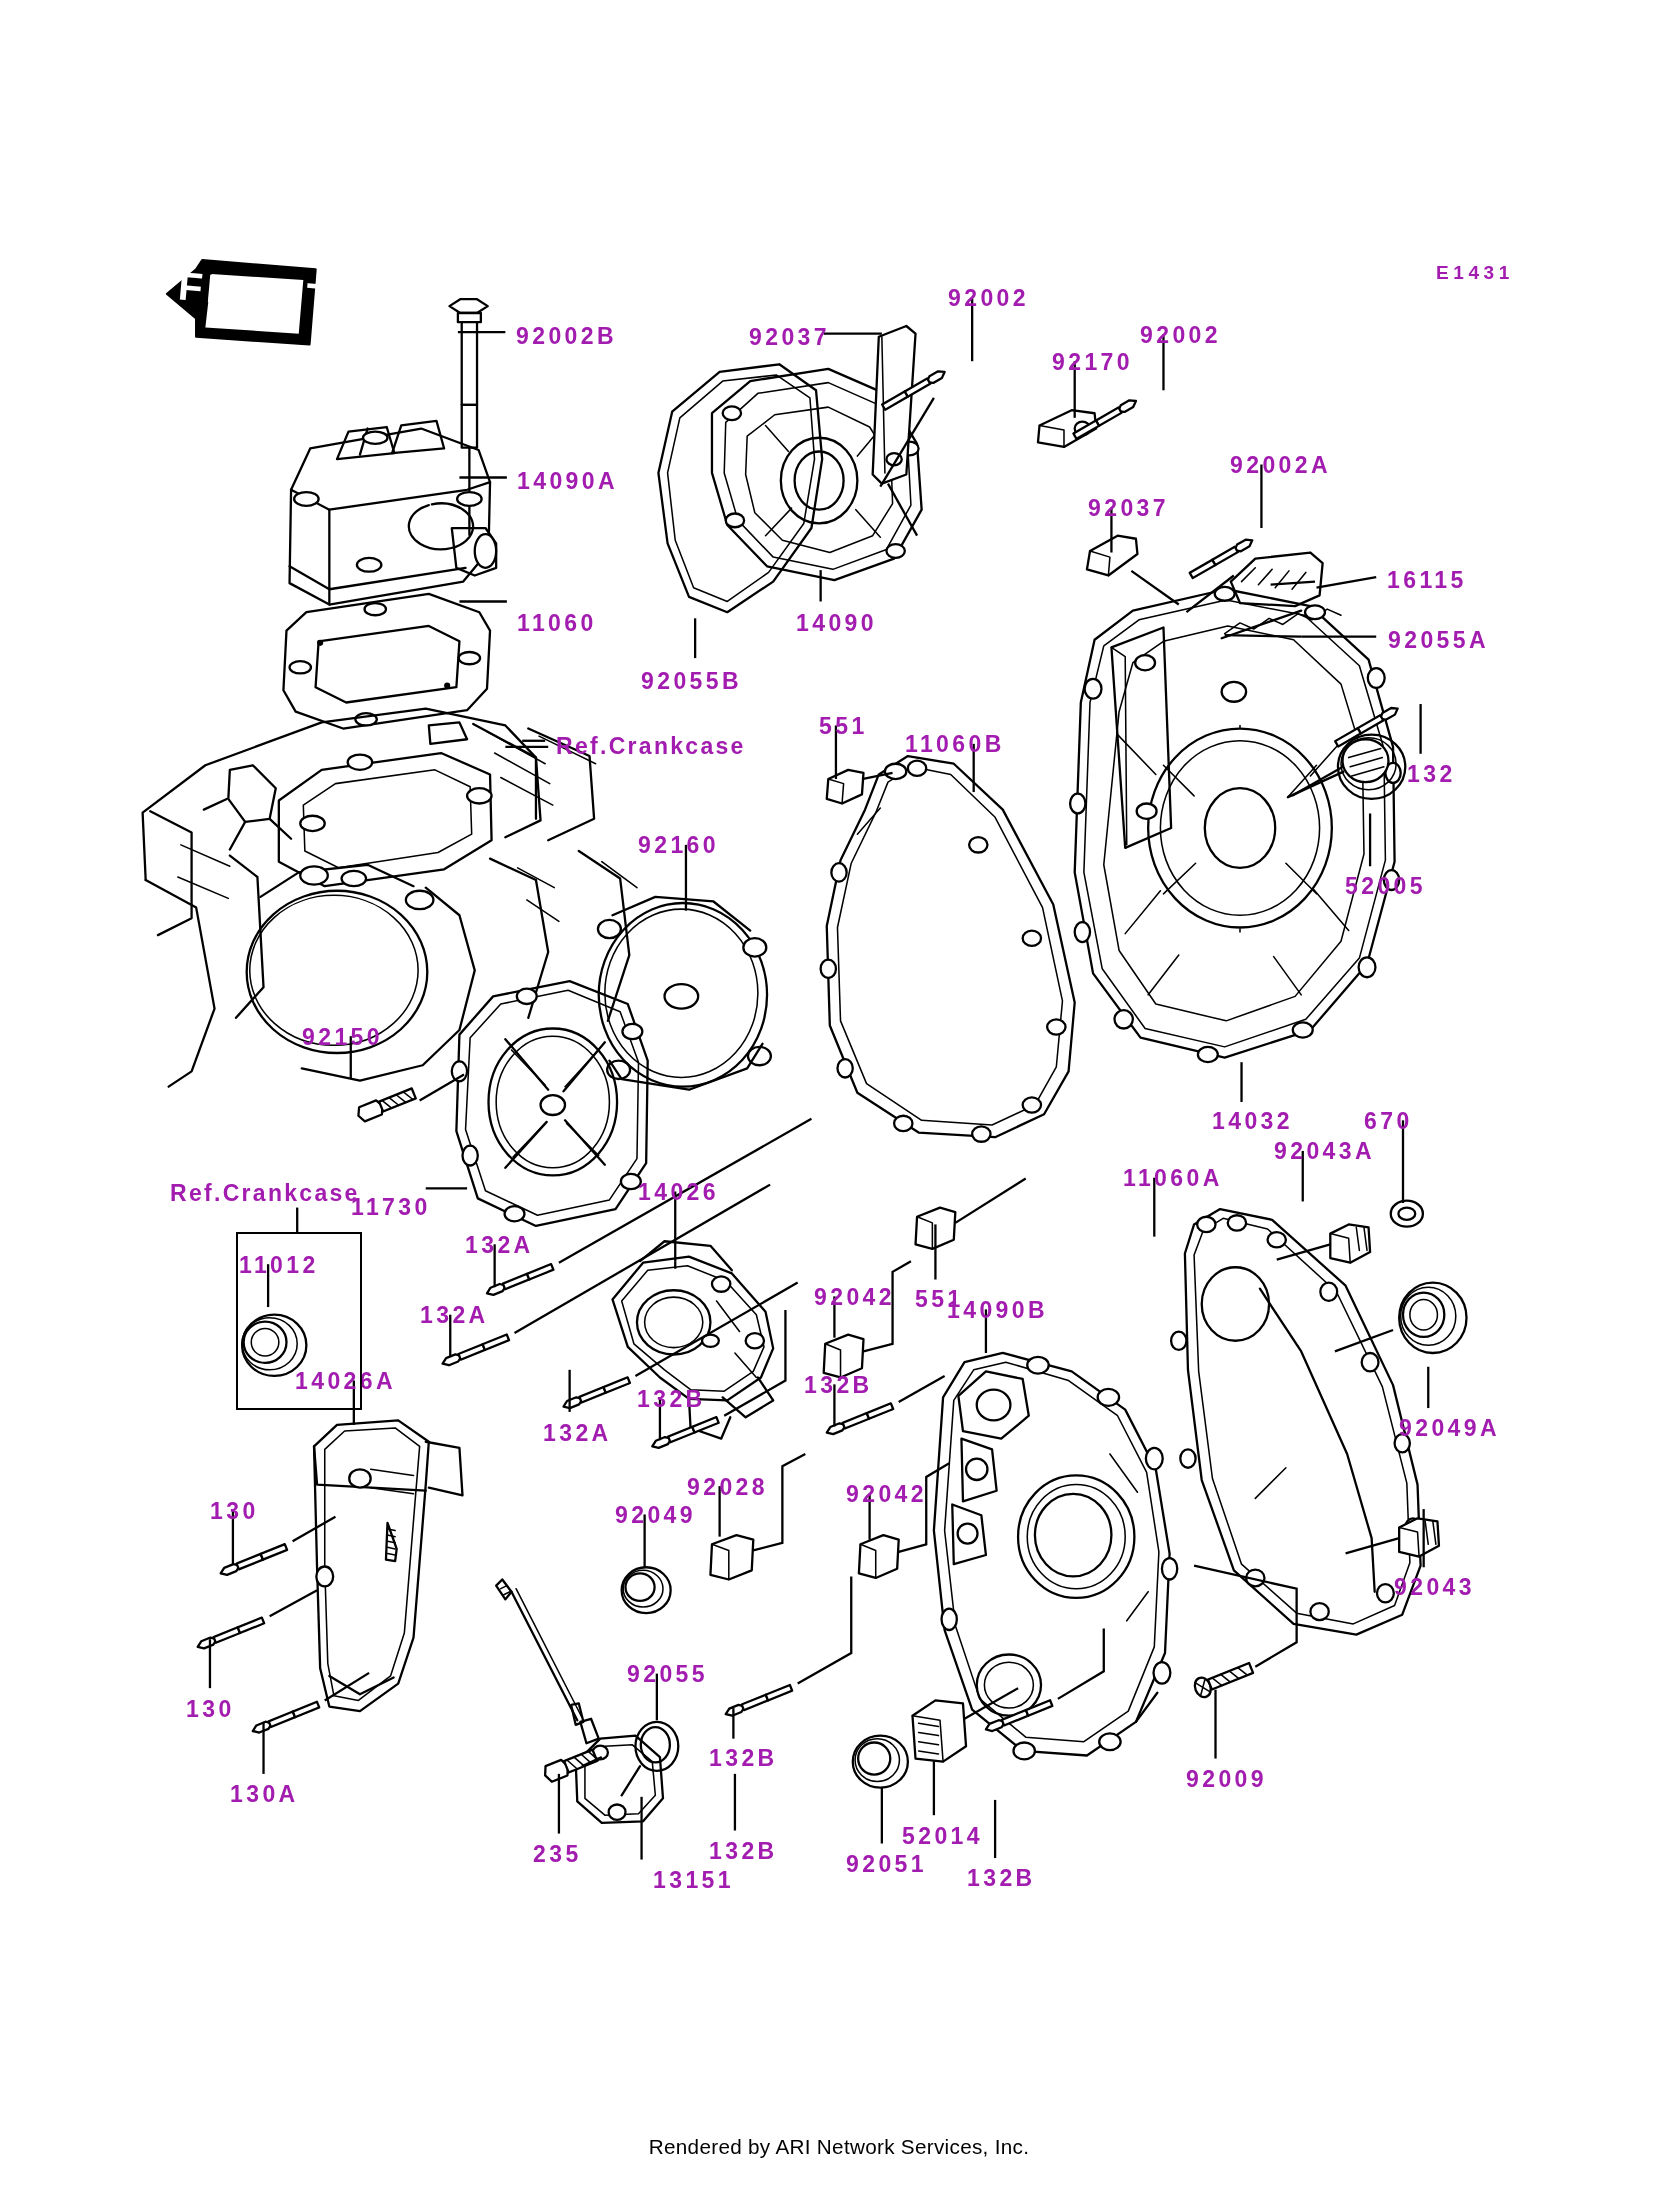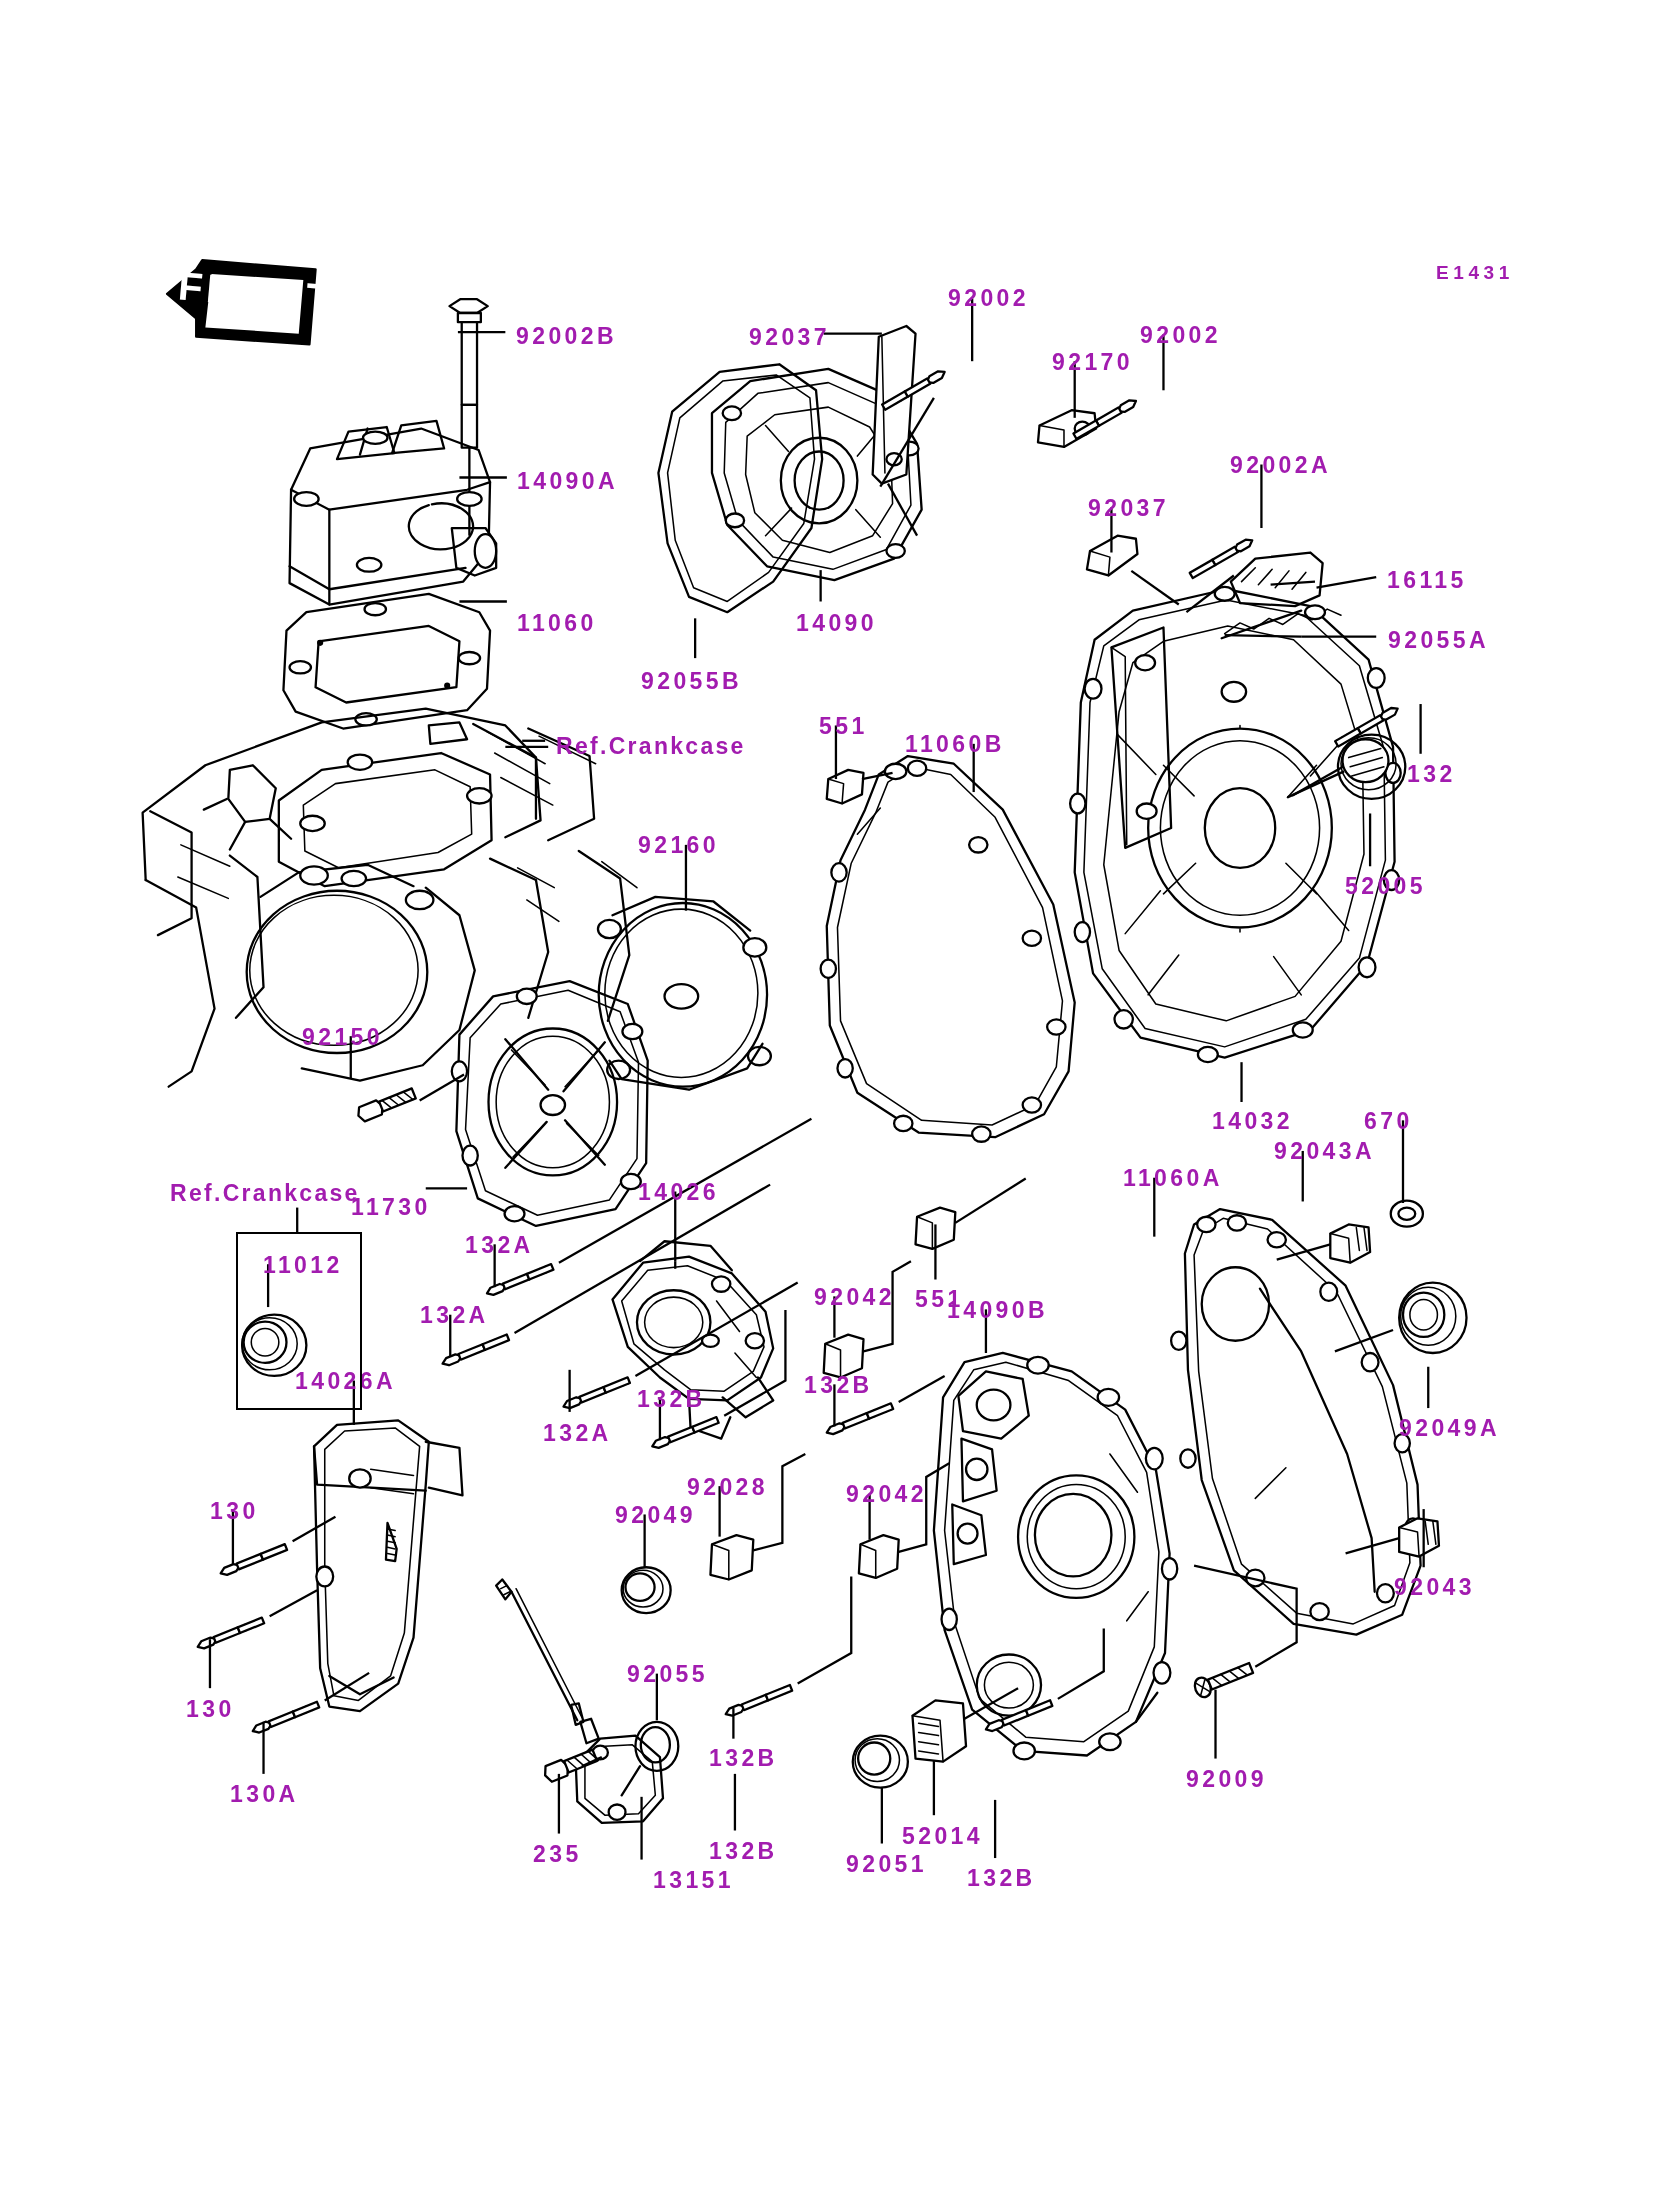--- a/index.html
+++ b/index.html
@@ -685,21 +685,21 @@
       <div class="lbl" style="left: 1345px; top: 875px;">52005</div>
       <div class="lbl" style="left: 1212px; top: 1110px;">14032</div>
       <div class="lbl" style="left: 819px; top: 715px;">551</div>
       <div class="lbl" style="left: 905px; top: 733px;">11060B</div>
       <div class="lbl" style="left: 638px; top: 834px;">92160</div>
       <div class="lbl" style="left: 302px; top: 1026px;">92150</div>
       <div class="lbl" style="left: 351px; top: 1196px;">11730</div>
       <div class="lbl" style="left: 638px; top: 1181px;">14026</div>
       <div class="lbl" style="left: 465px; top: 1234px;">132A</div>
       <div class="lbl" style="left: 420px; top: 1304px;">132A</div>
-      <div class="lbl" style="left: 239px; top: 1254px; margin-left: 24px;">11012</div>
+      <div class="lbl" style="left: 239px; top: 1254px;">11012</div>
       <div class="lbl" style="left: 295px; top: 1370px;">14026A</div>
       <div class="lbl" style="left: 543px; top: 1422px;">132A</div>
       <div class="lbl" style="left: 637px; top: 1388px;">132B</div>
       <div class="lbl" style="left: 687px; top: 1476px;">92028</div>
       <div class="lbl" style="left: 615px; top: 1504px;">92049</div>
       <div class="lbl" style="left: 627px; top: 1663px;">92055</div>
       <div class="lbl" style="left: 814px; top: 1286px;">92042</div>
       <div class="lbl" style="left: 915px; top: 1288px;">551</div>
       <div class="lbl" style="left: 804px; top: 1374px;">132B</div>
       <div class="lbl" style="left: 846px; top: 1483px;">92042</div>
@@ -727,14 +727,15 @@
   <div class="lbl drawcode" style="left:1436px; top:263px;">E1431</div>
 
   <div class="lbl front" style="left:205px; top:282px;">FRONT</div>
 
   <svg style="position:absolute;left:0;top:0;width:1678px;height:2194px;pointer-events:none" viewBox="0 0 2192 2867" width="1678" height="2194">
     <text id="frontText" x="333" y="400" fill="#fff" font-family="Liberation Sans, sans-serif" font-size="52" font-weight="700" letter-spacing="5" text-anchor="middle" transform="rotate(5 333 400)">FRONT</text>
   </svg>
 
   <div class="box11012" id="box11012" style="left: 236px; top: 1232px; width: 122px; height: 174px;"></div>
 
+  <div id="footer">Rendered by ARI Network Services, Inc.</div>
 </div>
 
 
 </body></html>

